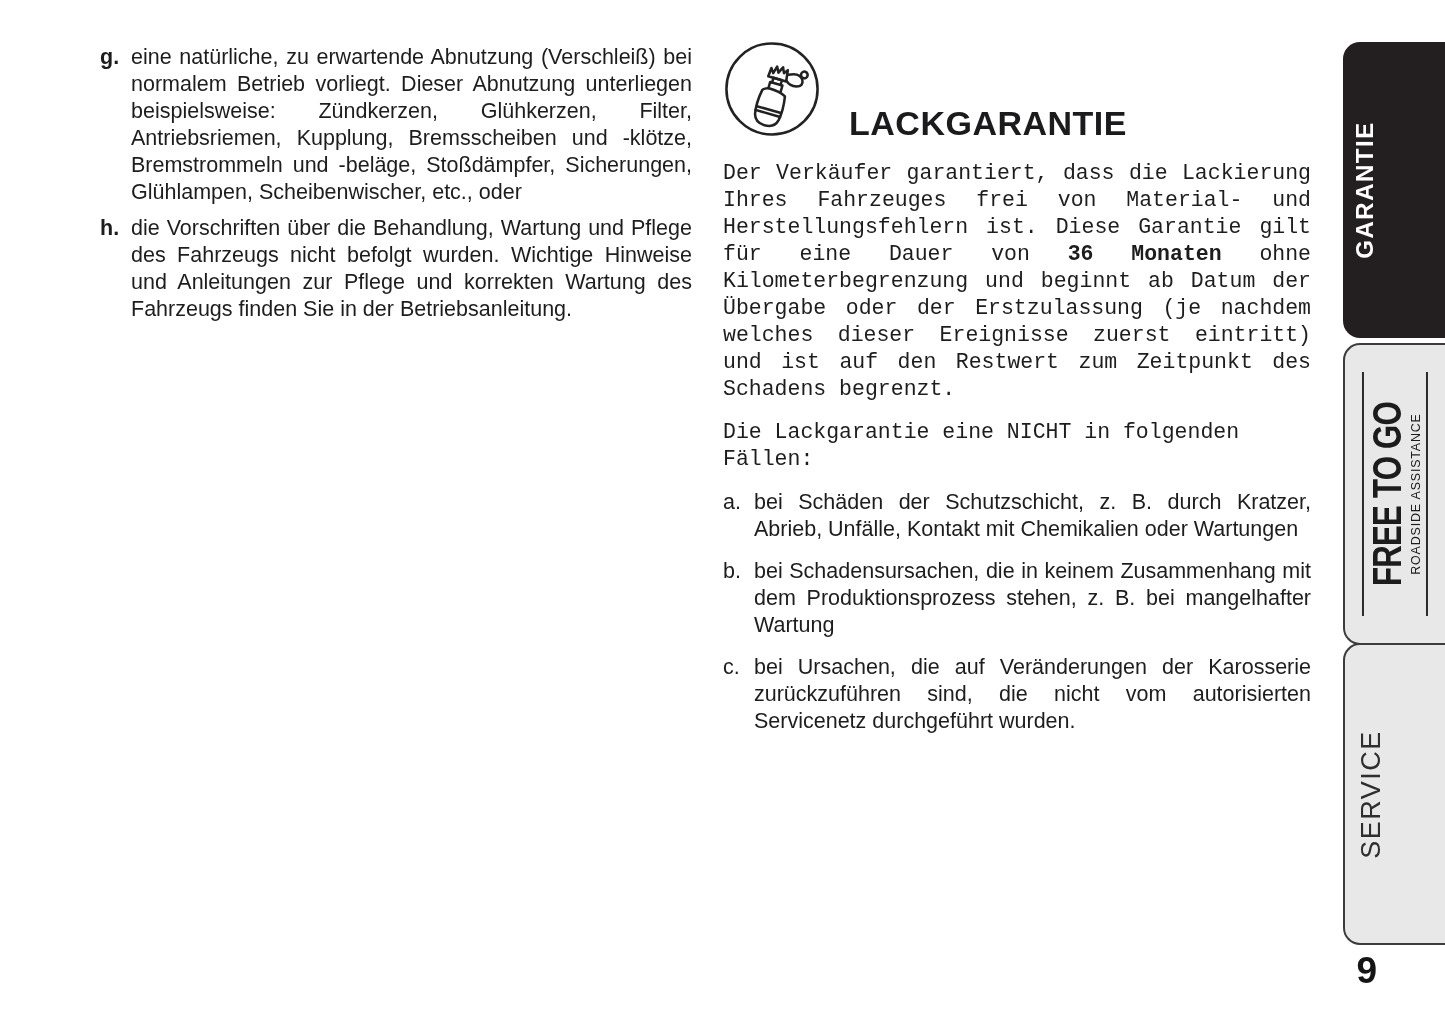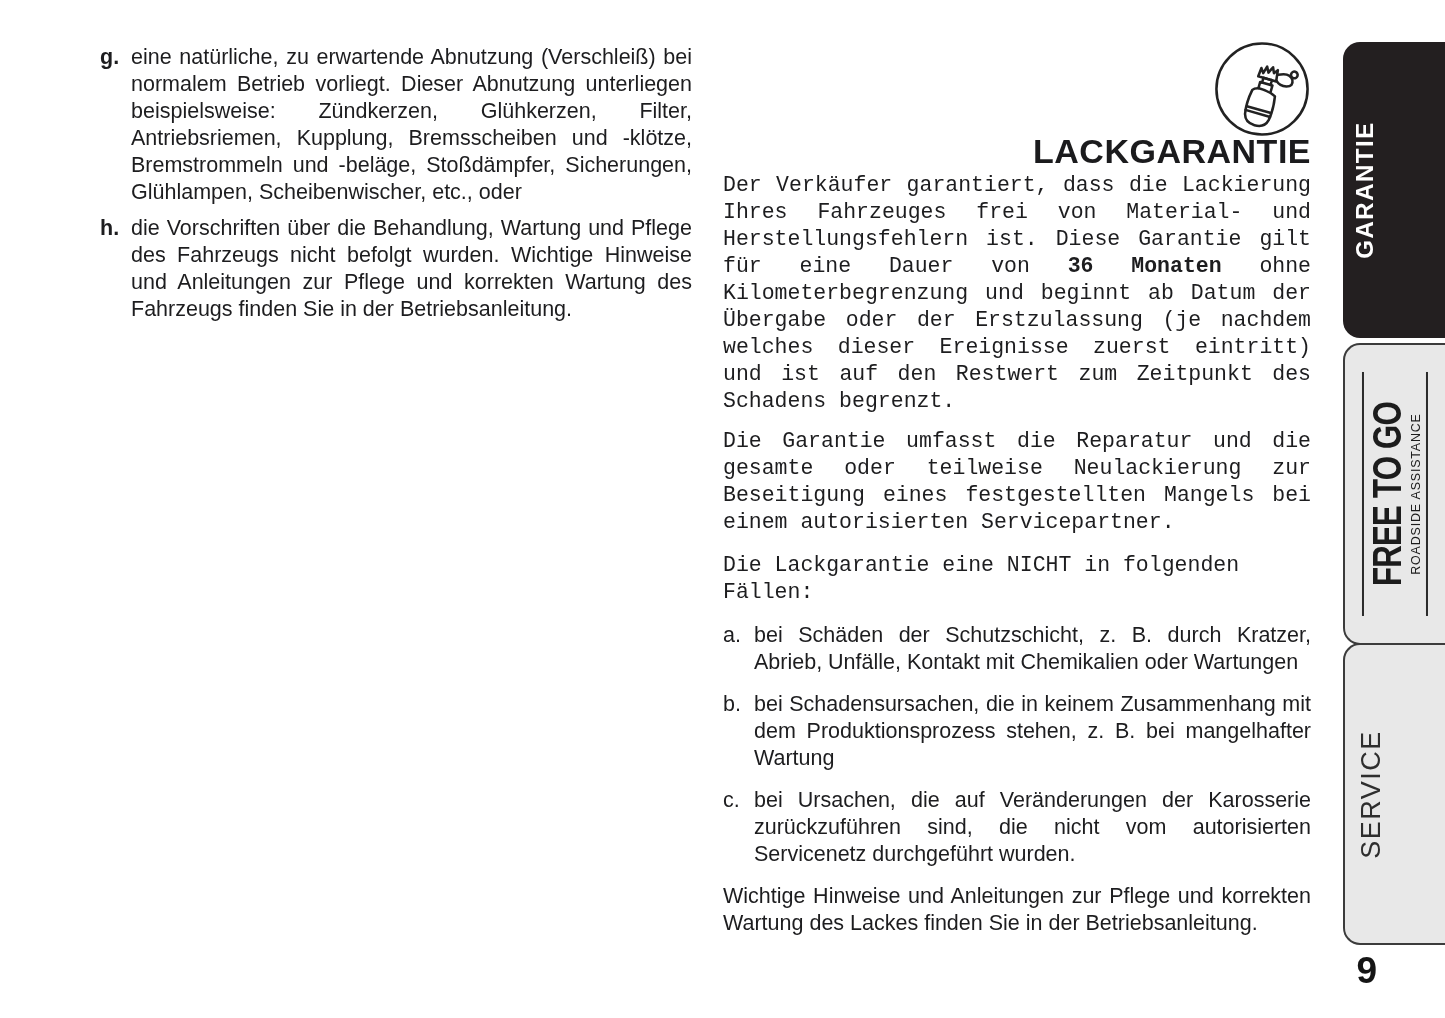--- a/index.html
+++ b/index.html
@@ -15,21 +15,21 @@
 
   .left-col  { position:absolute; left:100px; top:44px;  width:592px; }
   .right-col { position:absolute; left:723px; top:40px;  width:588px; }
 
   .h-item { display:flex; margin:0 0 9px 0; }
   .h-item .lbl { flex:none; width:31px; font-weight:bold; }
   .h-item .txt { flex:1; text-align:justify; }
 
   .note { margin-top:13px; text-align:justify; }
 
-  .rc-header { display:flex; align-items:flex-end; height:98px; margin-bottom:34px;flex-direction:column; }
+  .rc-header { display:flex; align-items:flex-end; height:98px; margin-bottom:22px; }
   .icon-wrap { width:98px; height:98px; flex:none; }
   .section-title {
     margin-left:28px; padding-bottom:1px;
     font-size:34px; font-weight:bold; letter-spacing:0.5px; color:#1b1b1d;
   }
 
   .para { margin:0 0 13px 0; text-align:justify;font-family:Liberation Mono, monospace; }
   .para.single { text-align:left; margin-top:16px; margin-bottom:16px; }
   .excl { margin-bottom:15px; }
   .footer-para { margin-top:2px; text-align:justify; }
@@ -108,38 +108,36 @@
             <path d="M59,32 Q70,26 74.5,33 Q77.5,39 70.5,41 Q63.5,42.5 59.5,38.5"></path>
             <circle cx="75" cy="27.5" r="3.4"></circle>
           </g>
         </svg>
       </div>
       <div class="section-title">LACKGARANTIE</div>
     </div>
 
     <p class="para"><span>Der Verkäufer garantiert, dass die Lackierung Ihres Fahrzeuges frei von Material- und Herstellungsfehlern ist. Diese Garantie gilt für eine Dauer von </span><strong>36 Monaten</strong><span> ohne Kilometerbegrenzung und beginnt ab Datum der Übergabe oder der Erstzulassung (je nachdem welches dieser Ereignisse zuerst eintritt) und ist auf den Restwert zum Zeitpunkt des Schadens begrenzt.</span></p>
 
-    <p class="para">Die Garantie umfasst die Reparatur und die gesamte oder teilweise Neulackierung zur Beseitigung eines festgestellten Mangels bei einem autorisierten Servicepartner.</p>
 
     <p class="para single">Die Lackgarantie eine NICHT in folgenden Fällen:</p>
 
     <div class="h-item excl">
       <span class="lbl plain" style="font-weight:normal">a.</span>
       <span class="txt">bei Schäden der Schutzschicht, z. B. durch Kratzer, Abrieb, Unfälle, Kontakt mit Chemikalien oder Wartungen</span>
     </div>
     <div class="h-item excl">
       <span class="lbl" style="font-weight:normal">b.</span>
       <span class="txt">bei Schadensursachen, die in keinem Zusammenhang mit dem Produktionsprozess stehen, z. B. bei mangelhafter Wartung</span>
     </div>
     <div class="h-item excl">
       <span class="lbl" style="font-weight:normal">c.</span>
       <span class="txt">bei Ursachen, die auf Veränderungen der Karosserie zurückzuführen sind, die nicht vom autorisierten Servicenetz durchgeführt wurden.</span>
     </div>
 
-    <p class="footer-para">Wichtige Hinweise und Anleitungen zur Pflege und korrekten Wartung des Lackes finden Sie in der Betriebsanleitung.</p>
   </div>
 
   <div class="tab tab-garantie">
     <div class="tab-center">
       <div class="rot shift-g garantie-label">GARANTIE</div>
     </div>
   </div>
 
   <div class="tab tab-freetogo">
     <div class="tab-center">

